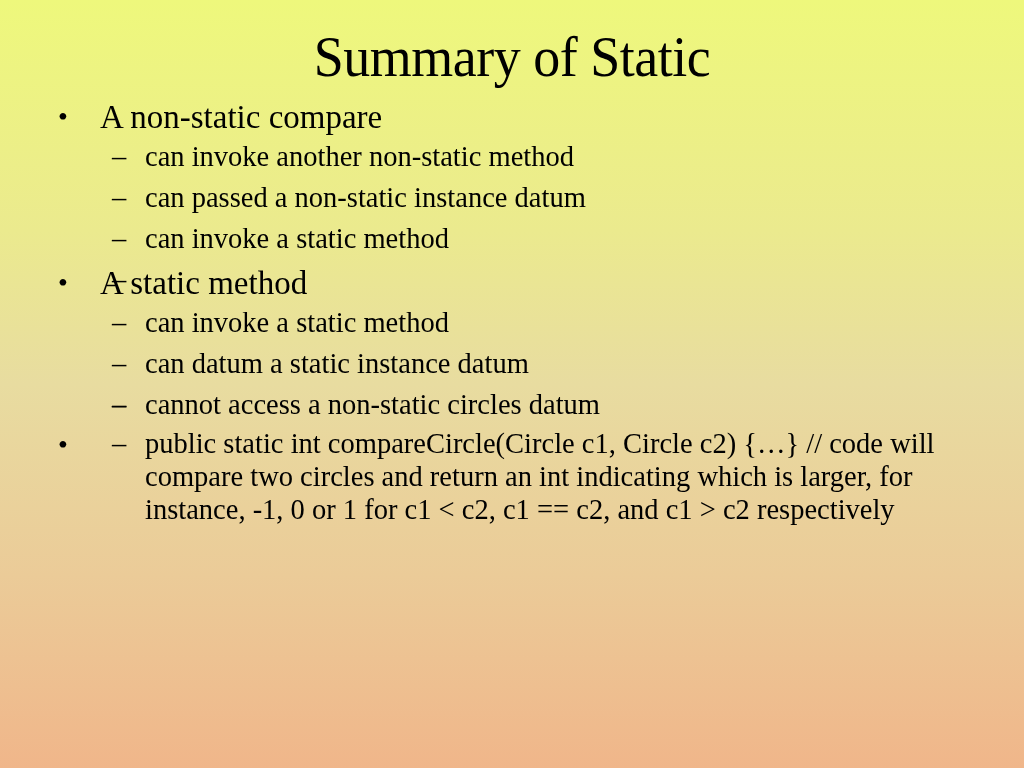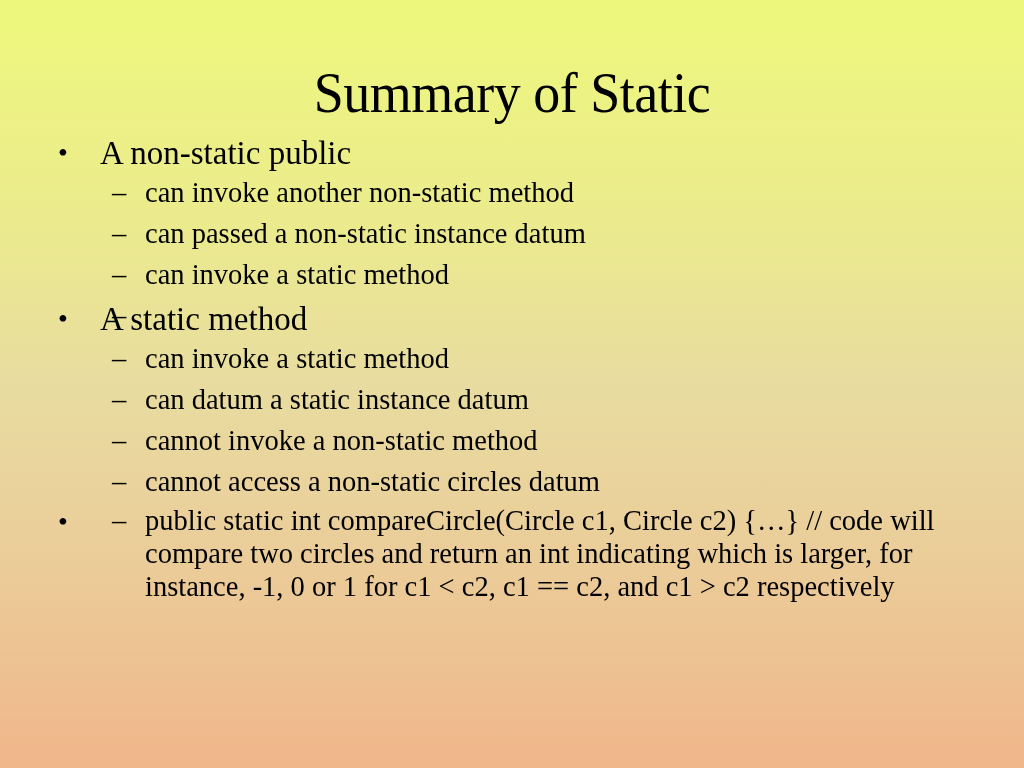--- a/index.html
+++ b/index.html
@@ -11,21 +11,21 @@
       height: 768px;
       overflow: hidden;
       position: relative;
       background: linear-gradient(to bottom, #EEF87C 0%, #EBEA8E 30%, #E8DCA0 50%, #EBCB98 75%, #F0B68A 100%);
       font-family: "Liberation Serif", "DejaVu Serif", serif;
       color: #000;
     }
     .slide {
       position: absolute;
       left: 0; top: 0;
-      width: 1024px; height: 570px; margin-top: 36px;
+      width: 1024px; height: 570px;
     }
     .title {
       position: absolute;
       top: 22px;
       left: 0;
       width: 1024px;
       text-align: center;
       font-size: 58px;
       line-height: 70px;
       letter-spacing: -0.5px;
@@ -74,21 +74,21 @@
 </head>
 <body>
 
 <div class="slide">
   <div class="title">Summary of Static</div>
 
   <div class="content">
 
     <div class="l1">
       <span class="bullet">•</span>
-      <span>A non-static public</span>
+      <span>A non-static compare</span>
     </div>
     <div class="l2" style="margin-top:5px;">
       <span class="dash">–</span>
       <span>can invoke another non-static method</span>
     </div>
     <div class="l2">
       <span class="dash">–</span>
       <span>can passed a non-static instance datum</span>
     </div>
     <div class="l2">
@@ -106,21 +106,20 @@
     <div class="l2" style="margin-top:5px;">
       <span class="dash">–</span>
       <span>can invoke a static method</span>
     </div>
     <div class="l2">
       <span class="dash">–</span>
       <span>can datum a static instance datum</span>
     </div>
     <div class="l2">
       <span class="dash">–</span>
-      <span>cannot invoke a non-static method</span>
     </div>
     <div class="l2">
       <span class="dash">–</span>
       <span>cannot access a non-static circles datum</span>
     </div>
 
     <div class="l1 wrap" style="margin-top:4px;">
       <span class="bullet">•</span>
     </div>
     <div class="l2 wrap" style="margin-top:5px; width:820px;">

